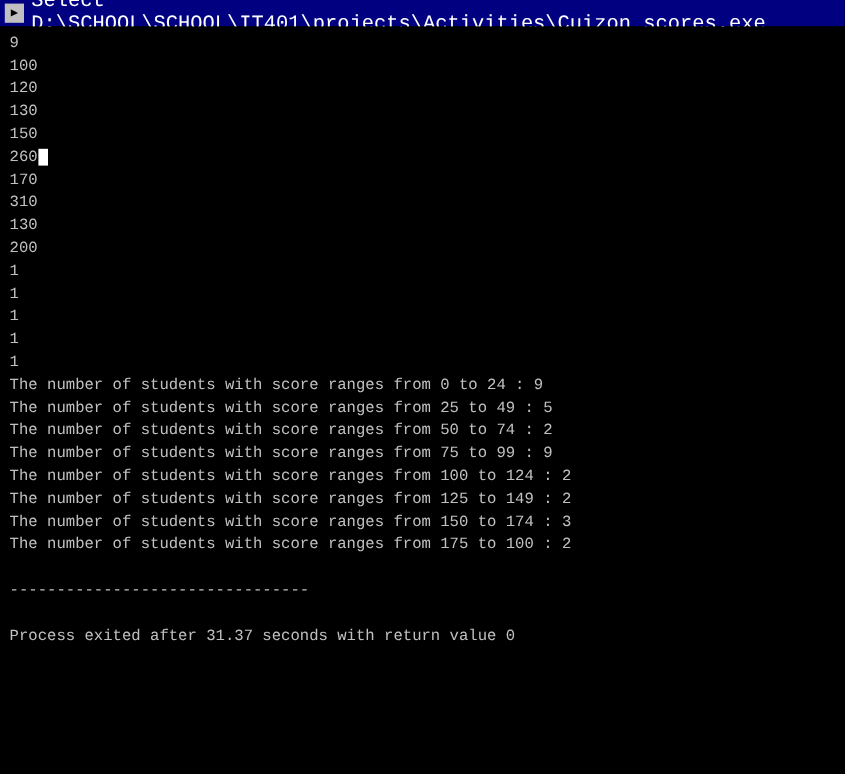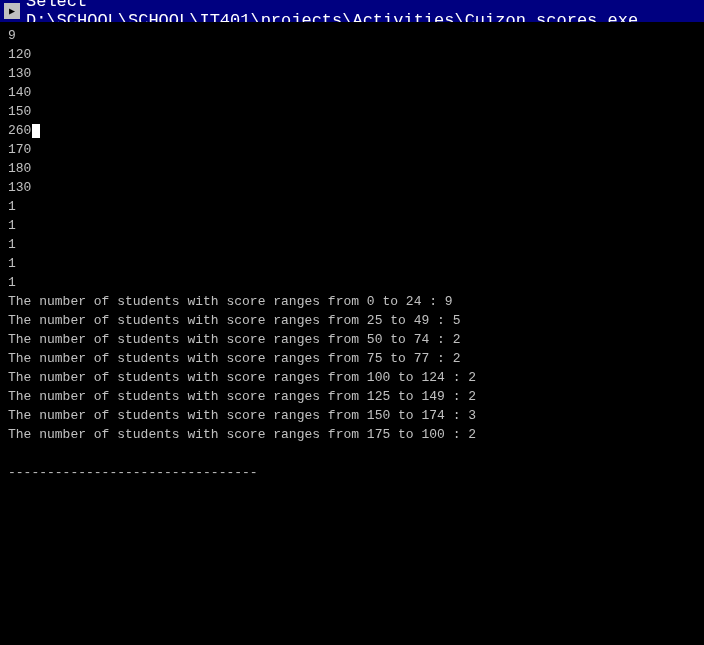--- a/index.html
+++ b/index.html
@@ -80,38 +80,40 @@
 <body>
 
 <div class="title-bar">
   <div class="title-bar-icon">▶</div>
   <span class="title-bar-text">Select D:\SCHOOL\SCHOOL\IT401\projects\Activities\Cuizon_scores.exe</span>
 </div>
 
 <div class="console-body">
 
   <div class="console-line">9</div>
+  <div class="console-line">100</div>
   <div class="console-line">120</div>
   <div class="console-line">130</div>
-  <div class="console-line">140</div>
   <div class="console-line">150</div>
   <div class="console-line"><span>260</span><span class="cursor"></span></div>
   <div class="console-line">170</div>
-  <div class="console-line">180</div>
+  <div class="console-line">310</div>
   <div class="console-line">130</div>
+  <div class="console-line">200</div>
   <div class="console-line">1</div>
   <div class="console-line">1</div>
   <div class="console-line">1</div>
   <div class="console-line">1</div>
   <div class="console-line">1</div>
   <div class="console-line">The number of students with score ranges from 0 to 24 : 9</div>
   <div class="console-line">The number of students with score ranges from 25 to 49 : 5</div>
   <div class="console-line">The number of students with score ranges from 50 to 74 : 2</div>
-  <div class="console-line">The number of students with score ranges from 75 to 77 : 2</div>
+  <div class="console-line">The number of students with score ranges from 75 to 99 : 9</div>
   <div class="console-line">The number of students with score ranges from 100 to 124 : 2</div>
   <div class="console-line">The number of students with score ranges from 125 to 149 : 2</div>
   <div class="console-line">The number of students with score ranges from 150 to 174 : 3</div>
   <div class="console-line">The number of students with score ranges from 175 to 100 : 2</div>
   <div class="console-line">&nbsp;</div>
   <div class="console-line divider-line">--------------------------------</div>
   <div class="console-line">&nbsp;</div>
+  <div class="console-line">Process exited after 31.37 seconds with return value 0</div>
 
 </div>
 
 </body></html>

